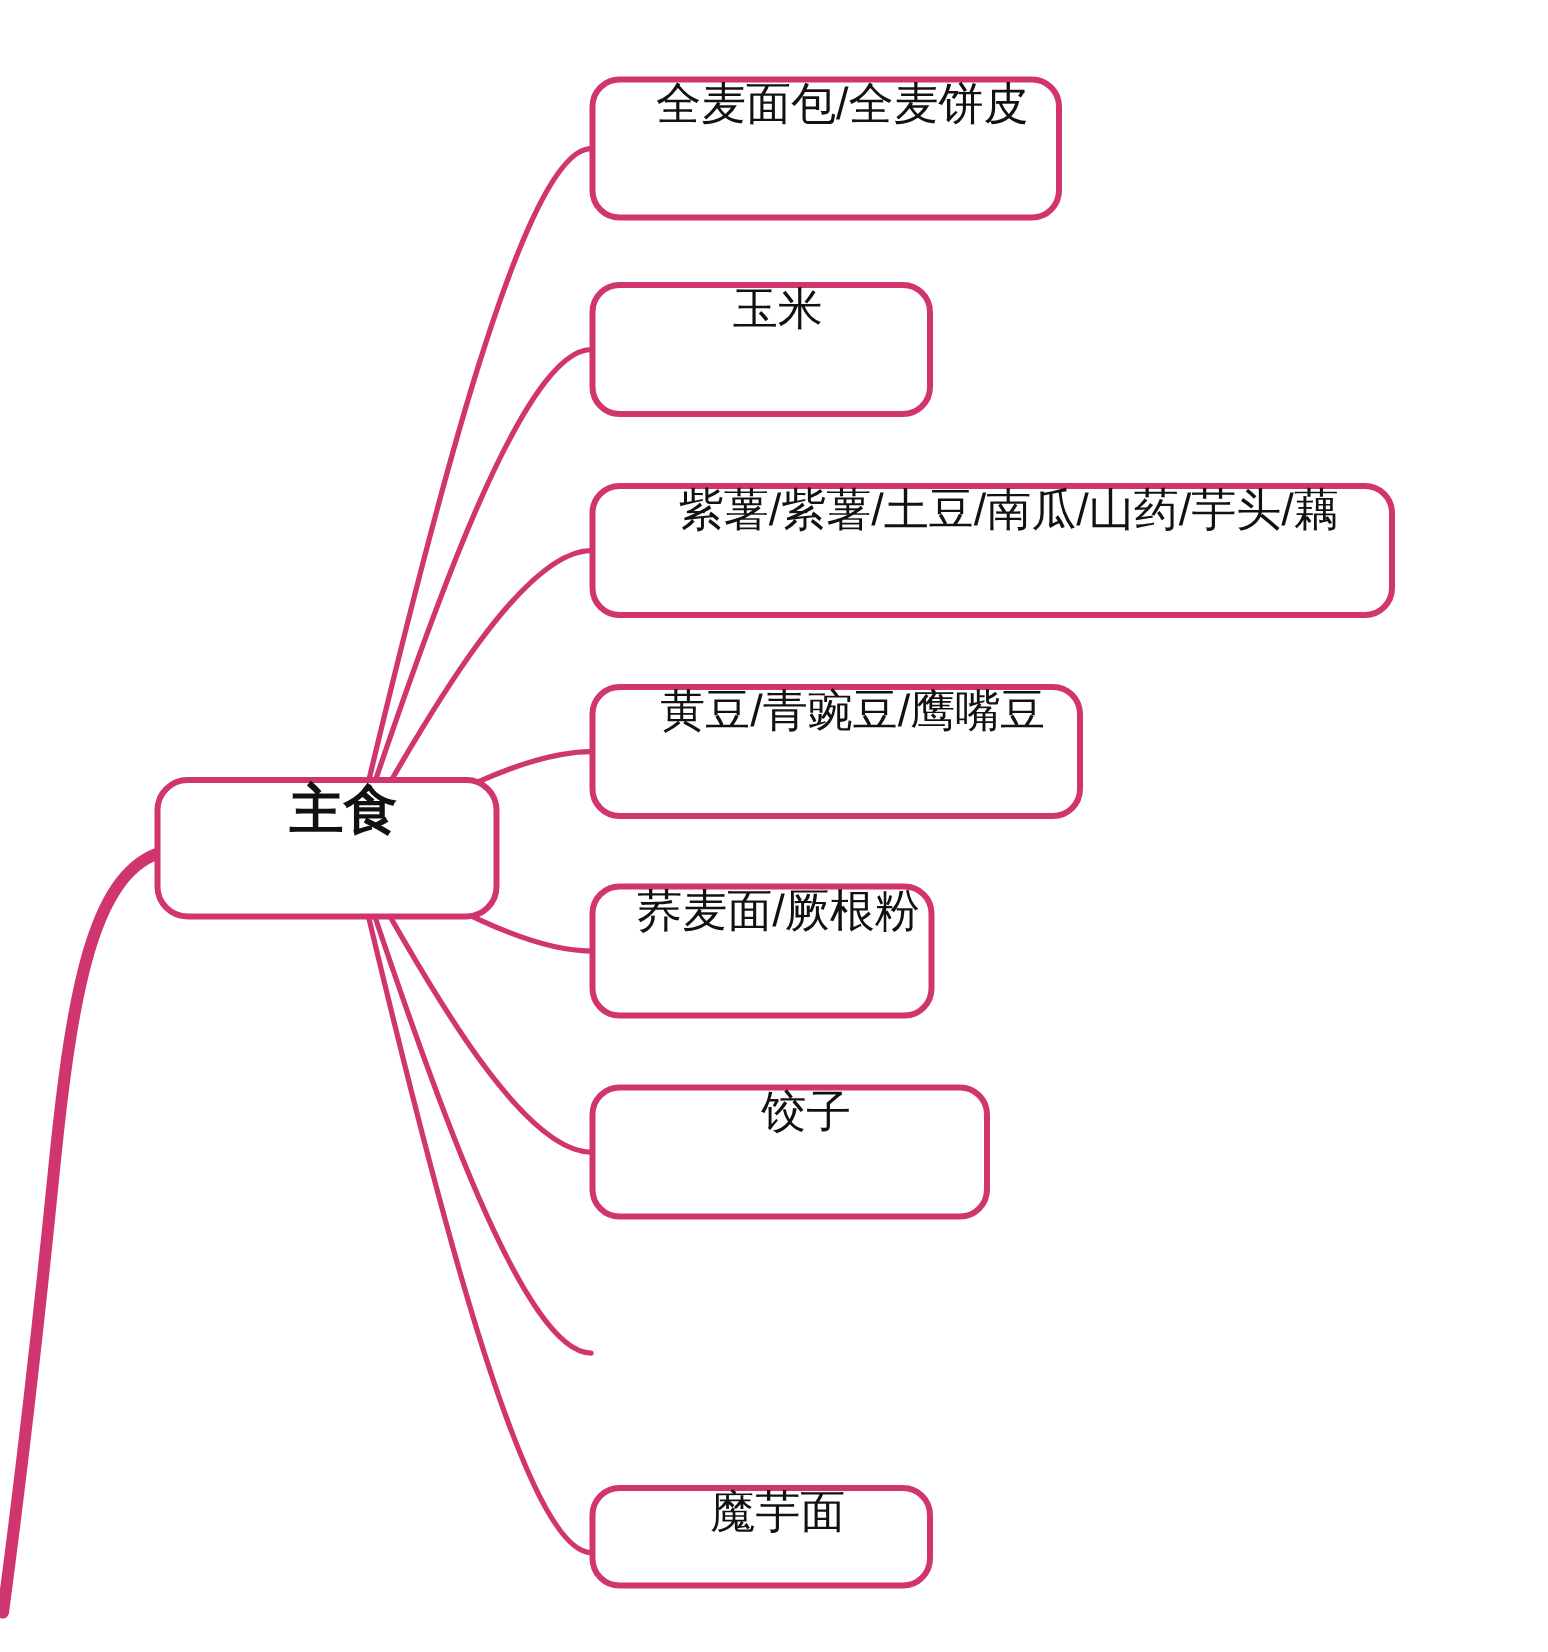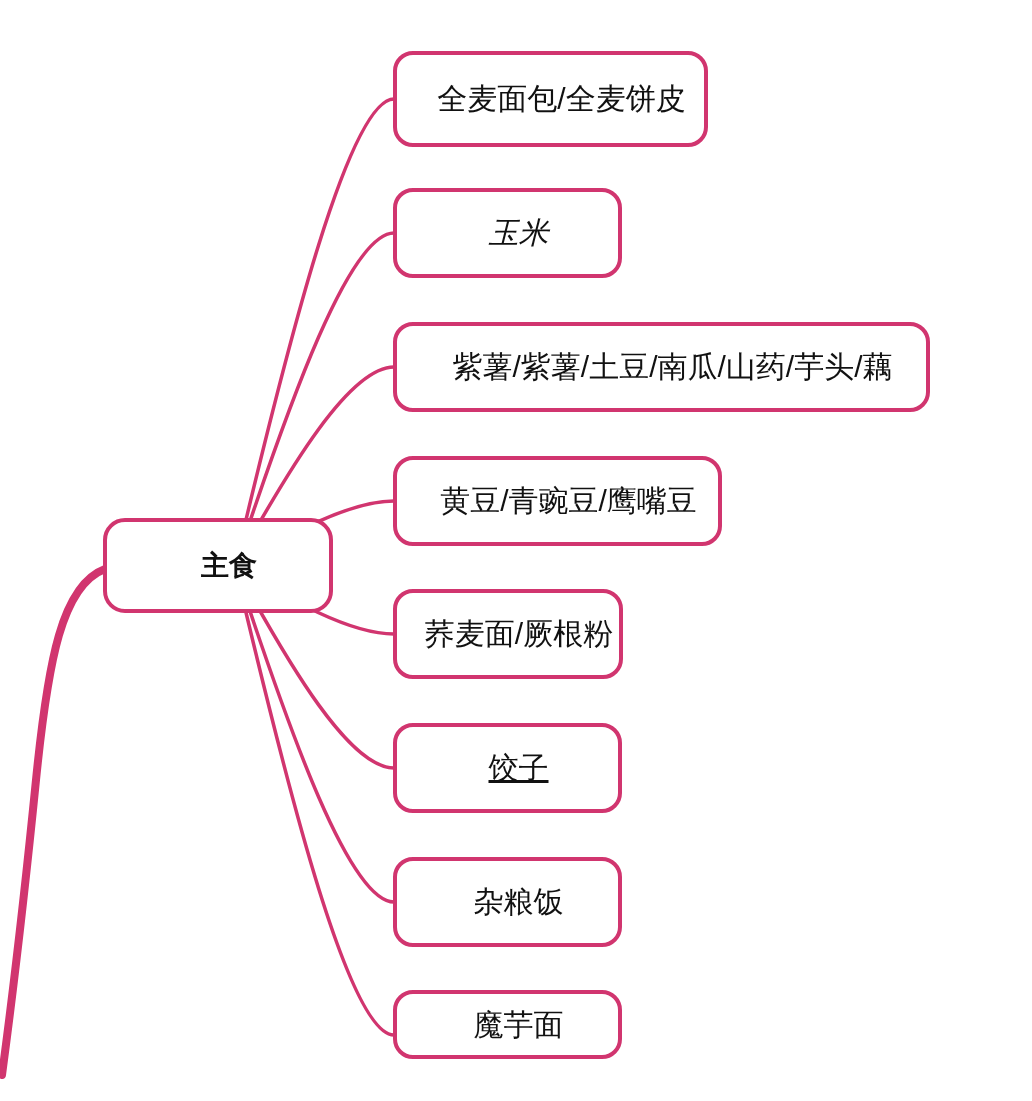--- a/index.html
+++ b/index.html
@@ -22,44 +22,44 @@
   svg.connectors path {
     fill: none;
     stroke: var(--accent);
     stroke-linecap: round;
   }
   svg.connectors path.branch { stroke-width: 3.5px; }
   svg.connectors path.trunk  { stroke-width: 8px; }
   .node {
     position: absolute;
     display: flex;
-    align-items: center;
+    align-items: flex-start;
     justify-content: center;
     background: var(--node-bg);
     border: 4px solid var(--accent);
     border-radius: 20px;
     color: var(--text);
     font-size: 30px;
     white-space: nowrap;
     line-height: 1;
     padding-left: 22px;
   }
   .node.root {
     font-weight: bold;
-    font-size: 28px;
+    font-size: 36px;
     border-radius: 22px;
   }
   
   .root   { left: 103px; top: 518px; width: 230px; height: 95px; }
   .child0 { left: 393px; top:  51px; width: 315px; height: 96px; }
-  .child1 { left: 393px; top: 188px; width: 229px; height: 90px; font-style: italic; }
+  .child1 { left: 393px; top: 188px; width: 229px; height: 90px; }
   .child2 { left: 393px; top: 322px; width: 537px; height: 90px; }
   .child3 { left: 393px; top: 456px; width: 329px; height: 90px; }
   .child4 { left: 393px; top: 589px; width: 230px; height: 90px; }
-  .child5 { left: 393px; top: 723px; width: 229px; height: 90px; text-decoration: underline; }
+  .child5 { left: 393px; top: 723px; width: 267px; height: 90px; }
   .child6 { left: 393px; top: 857px; width: 229px; height: 90px; }
   .child7 { left: 393px; top: 990px; width: 229px; height: 69px; }
 </style>
 </head>
 <body>
 
 <div class="canvas">
 
   <svg class="connectors" viewBox="0 0 1032 1101" aria-hidden="true">
     <path class="trunk" d="M105 569 C62 585 48 660 36 780 C26 880 16 970 2 1075" stroke="#d1356f"></path>
@@ -94,21 +94,18 @@
   </div>
 
   <div class="node child4">
     <span>荞麦面/厥根粉</span>
   </div>
 
   <div class="node child5">
     <span>饺子</span>
   </div>
 
-  <div class="node child6">
-    <span>杂粮饭</span>
-  </div>
 
   <div class="node child7">
     <span>魔芋面</span>
   </div>
 
 </div>
 
 </body></html>

